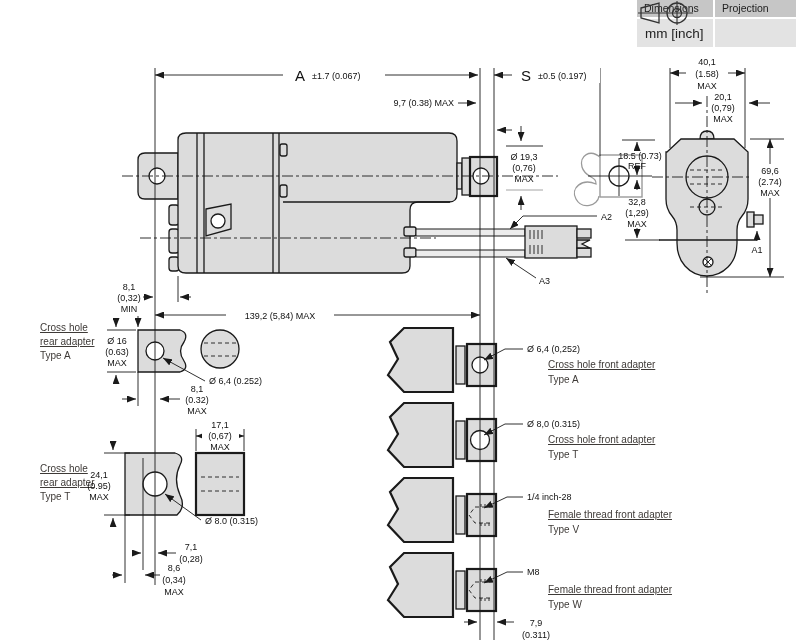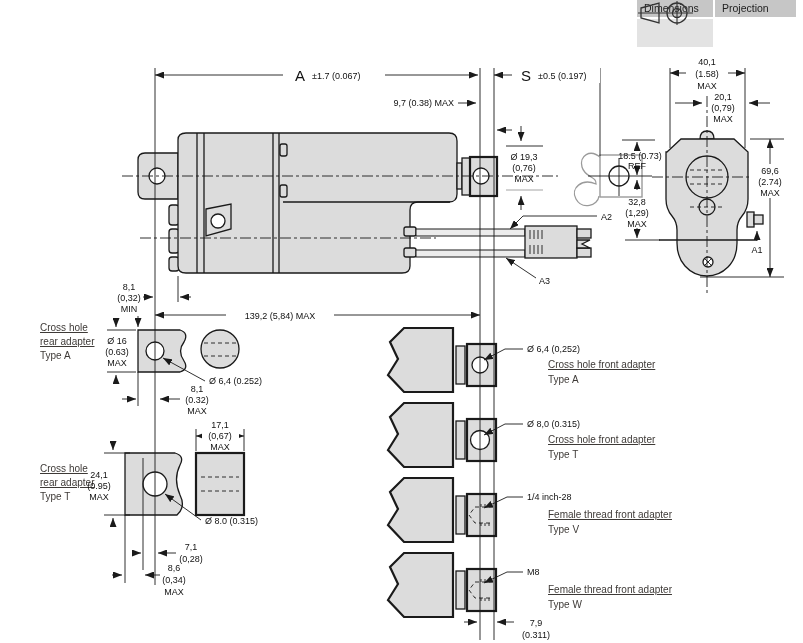--- a/index.html
+++ b/index.html
@@ -27,20 +27,21 @@
   .lbl{font-size:10px;fill:#3e3a37}
   .lblu{font-size:10px;fill:#3e3a37;text-decoration:underline}
   .mid{text-anchor:middle}.end{text-anchor:end}
 </style>
 </head>
 <body>
 
 <div id="meta-table">
   <div class="hd">Dimensions</div>
   <div class="hd">Projection</div>
+  <div class="bd units">mm [inch]</div>
   <div class="bd proj">
     <svg width="58" height="26">
       <line x1="1" y1="13" x2="56" y2="13" stroke="#333" stroke-width="1.1"></line>
       <path d="M4,8 L22,3 L22,23 L4,18 Z" fill="none" stroke="#333" stroke-width="1.3"></path>
       <circle cx="40" cy="13" r="10" fill="none" stroke="#333" stroke-width="1.3"></circle>
       <circle cx="40" cy="13" r="4.5" fill="none" stroke="#333" stroke-width="1.3"></circle>
       <line x1="40" y1="1" x2="40" y2="25" stroke="#333" stroke-width="1.1"></line>
     </svg>
   </div>
 </div>

